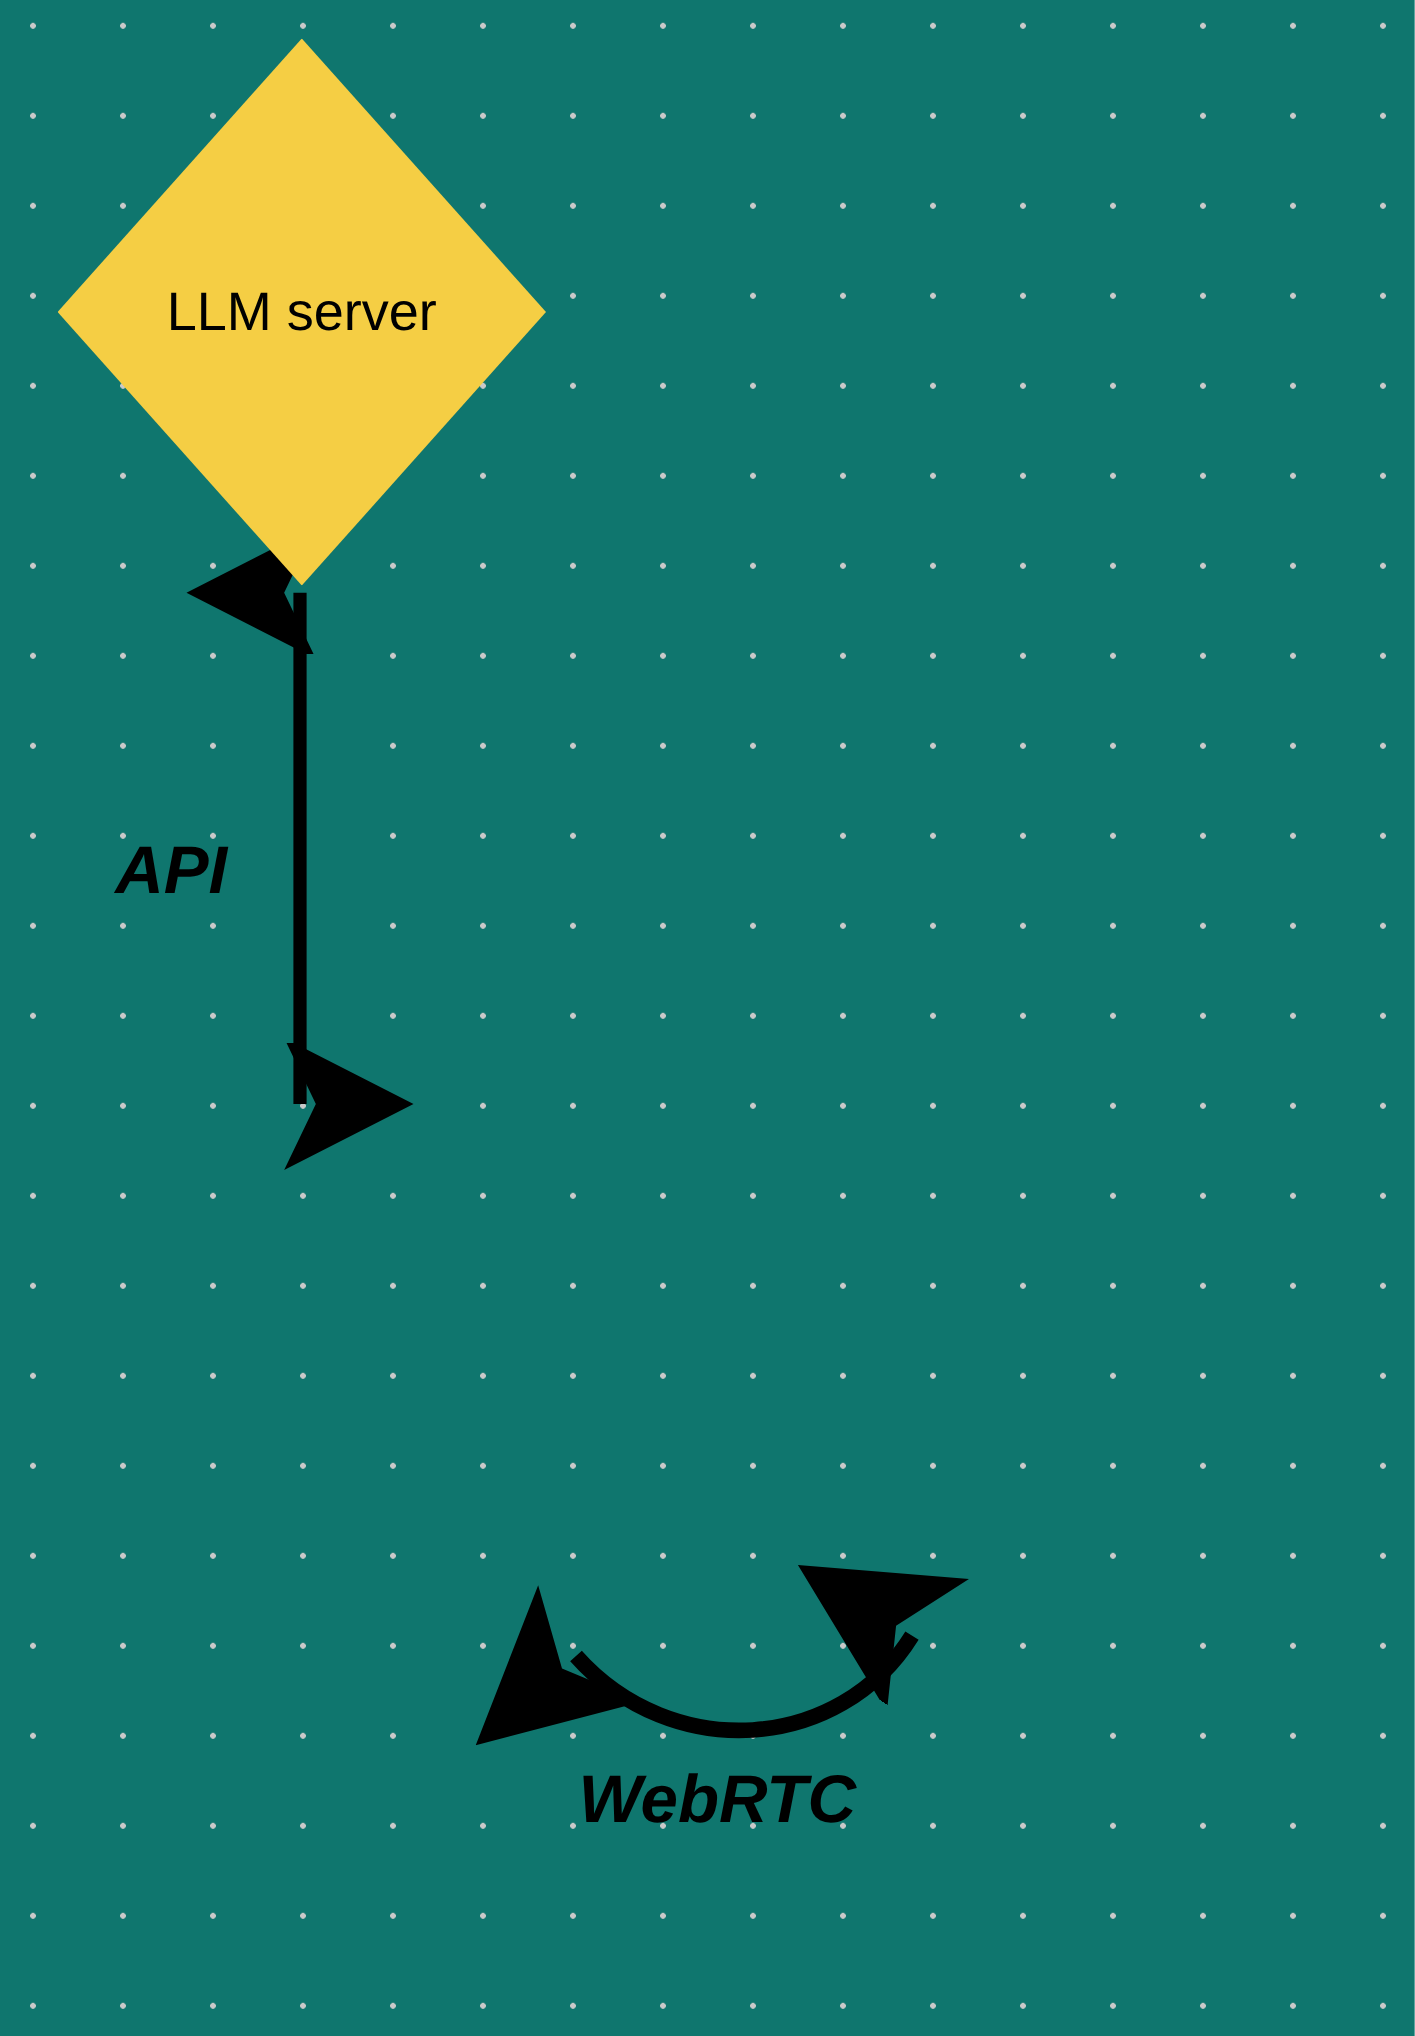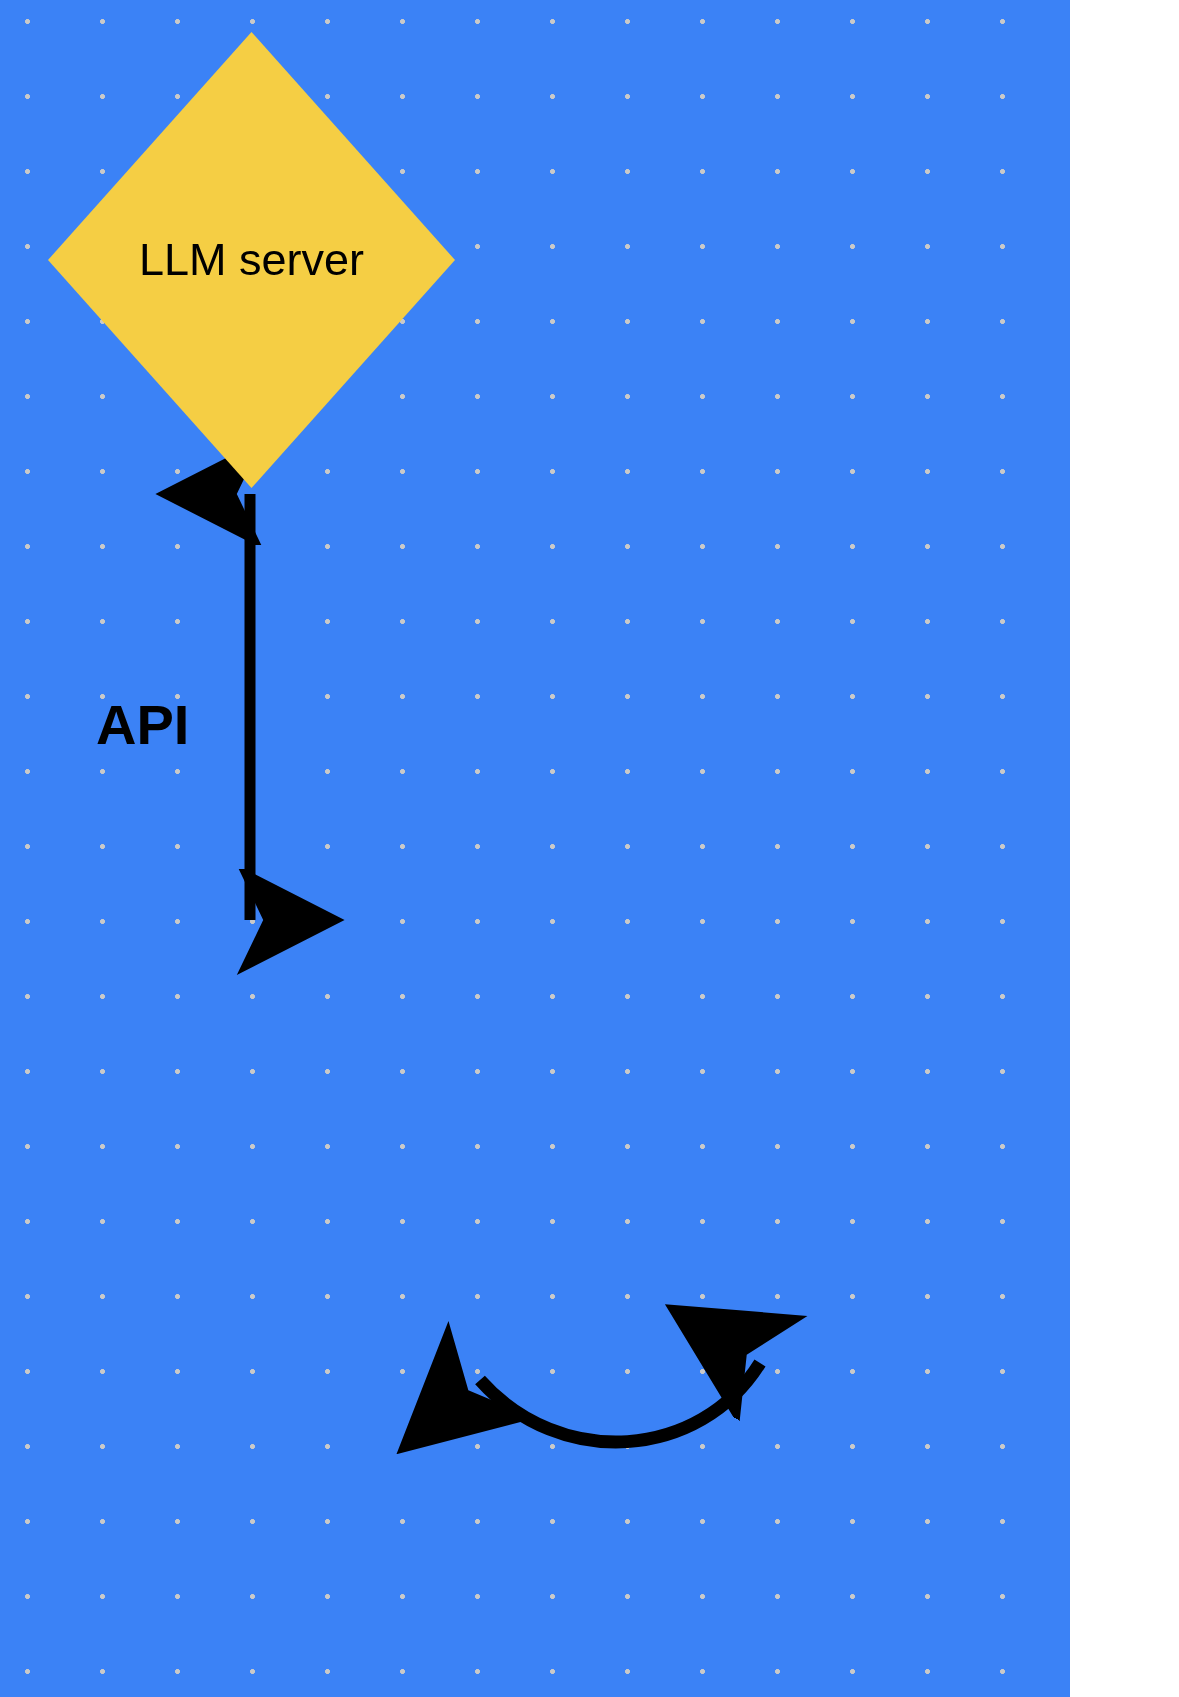--- a/index.html
+++ b/index.html
@@ -5,23 +5,23 @@
   html, body {
     margin: 0;
     padding: 0;
     background: #ffffff;
   }
   body {
     font-family: "Liberation Sans", sans-serif;
   }
   #canvas {
     position: relative;
-    width: 1070px;
+    width: 1179px;
     height: 1697px;
-    background-color: #3b82f6;
+    background-color: #0f766e;
     overflow: hidden;
   }
   #dot-grid {
     position: absolute;
     inset: 0;
     background-image: radial-gradient(circle at 2.5px 2.5px, #c9c9c9 2.2px, rgba(0,0,0,0) 2.6px);
     background-size: 75px 75px;
     background-position: 25px 19px;
     pointer-events: none;
   }
@@ -77,20 +77,21 @@
     height: 406px;
     background-color: #5cba5c;
     border-radius: 50%;
   }
   
   .edge-label {
     position: absolute;
     color: #000000;
     font-weight: bold;
     white-space: nowrap;
+    font-style: italic;
   }
   #api-label {
     left: 96px;
     top: 692px;
     font-size: 56px;
   }
   #webrtc-label {
     left: 482px;
     top: 1466px;
     font-size: 56px;
@@ -132,14 +133,15 @@
       <div id="llm-diamond"></div>
       <span class="node-label">LLM server</span>
     </div>
 
 
 
   </div>
 
   <div class="edge-label" id="api-label">API</div>
 
+  <div class="edge-label" id="webrtc-label">WebRTC</div>
 
 </div>
 
 </body></html>

